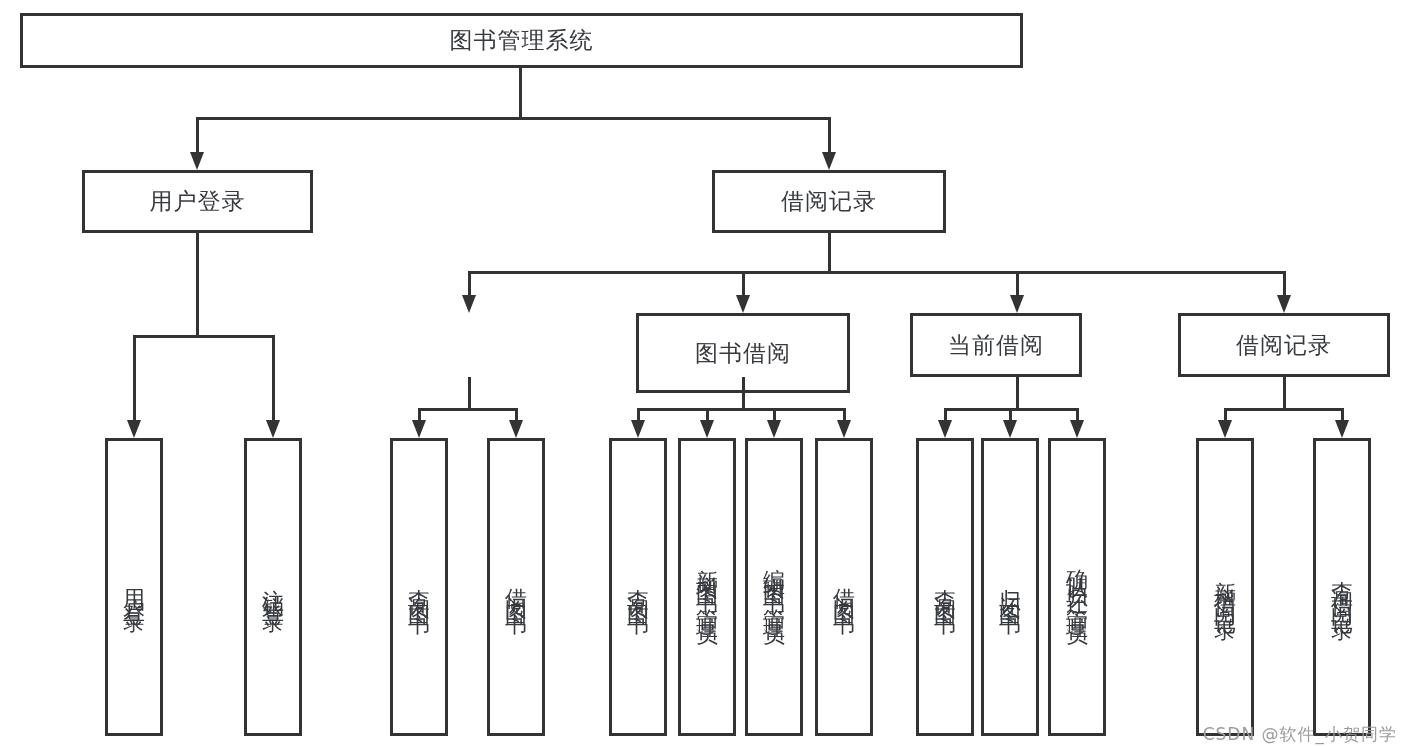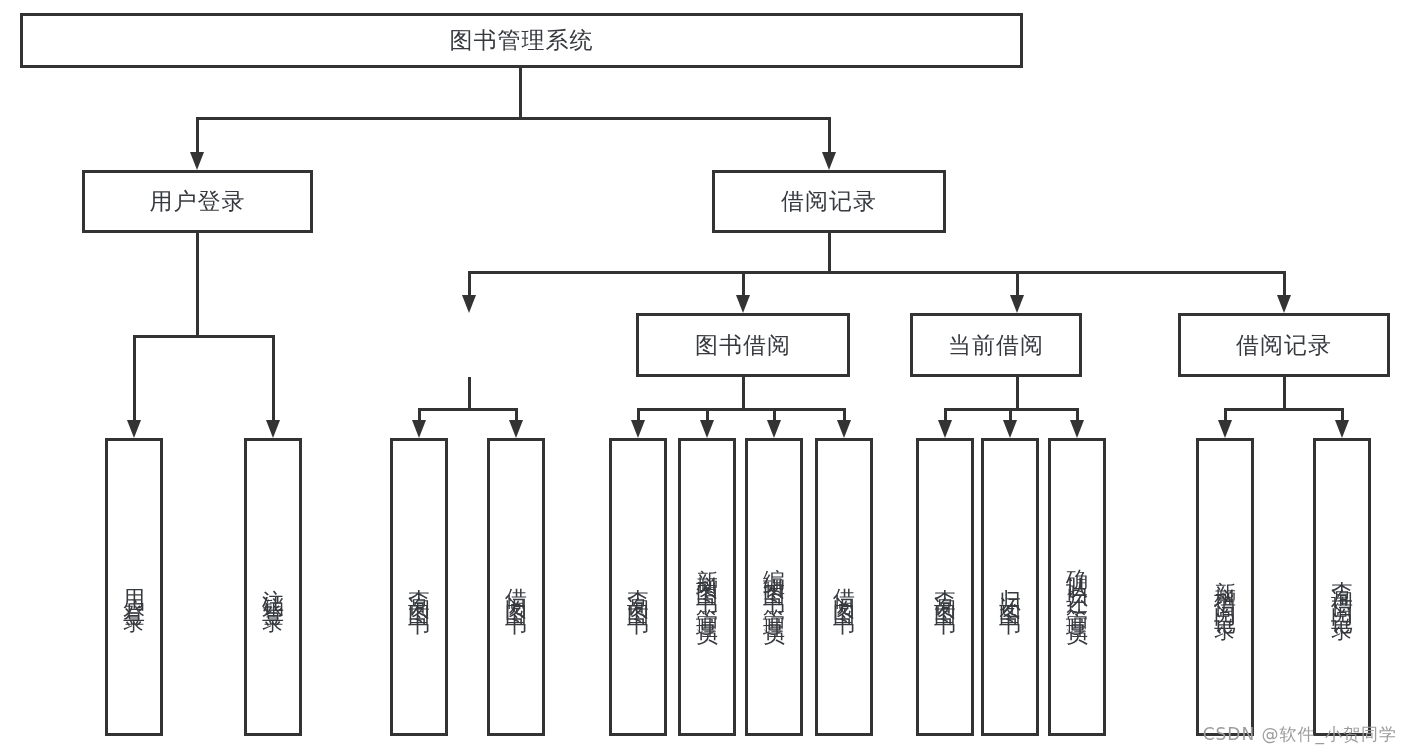--- a/index.html
+++ b/index.html
@@ -55,21 +55,21 @@
     <span class="lbl">图书管理系统</span>
   </div>
 
   <div class="box" style="left:82px;top:170px;width:231px;height:63px;">
     <span class="lbl">用户登录</span>
   </div>
   <div class="box" style="left:712px;top:170px;width:234px;height:63px;">
     <span class="lbl">借阅记录</span>
   </div>
 
-  <div class="box" style="left:636px;top:313px;width:214px;height:64px;">
+  <div class="box" style="left:636px;top:313px;width:214px;height:80px;">
     <span class="lbl">图书借阅</span>
   </div>
   <div class="box" style="left:910px;top:313px;width:172px;height:64px;">
     <span class="lbl">当前借阅</span>
   </div>
   <div class="box" style="left:1178px;top:313px;width:212px;height:64px;">
     <span class="lbl">借阅记录</span>
   </div>
 
   <div class="box vbox" style="left:105px;top:438px;width:58px;height:298px;">

